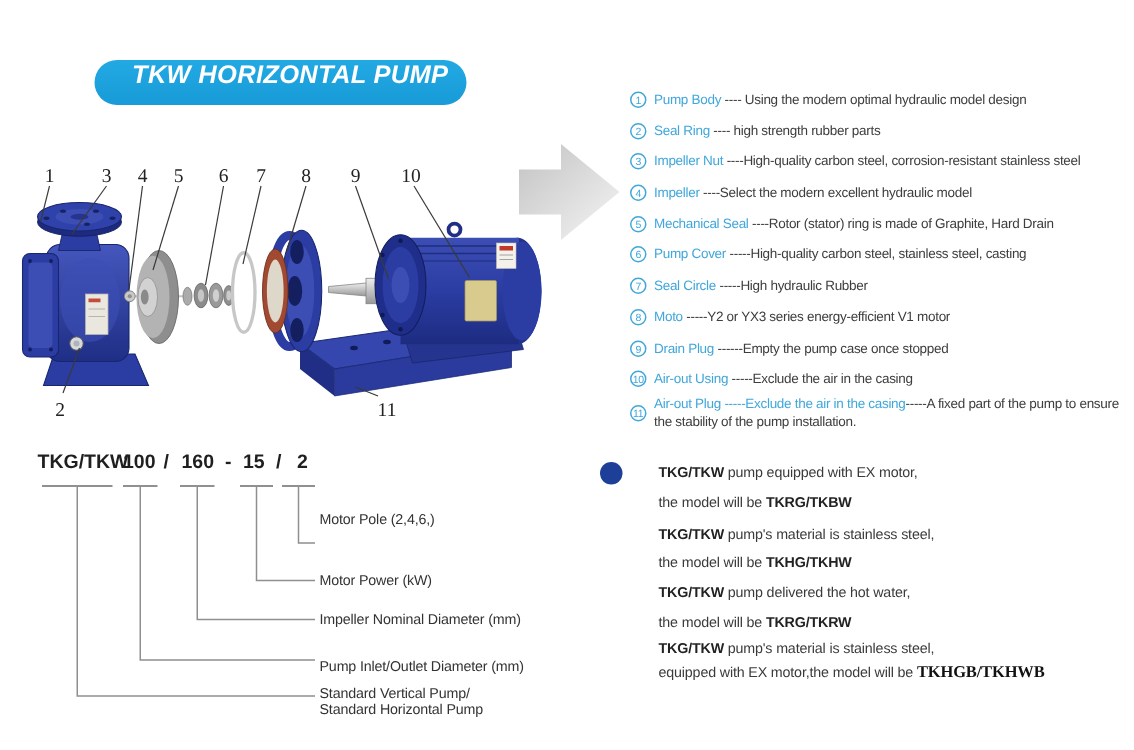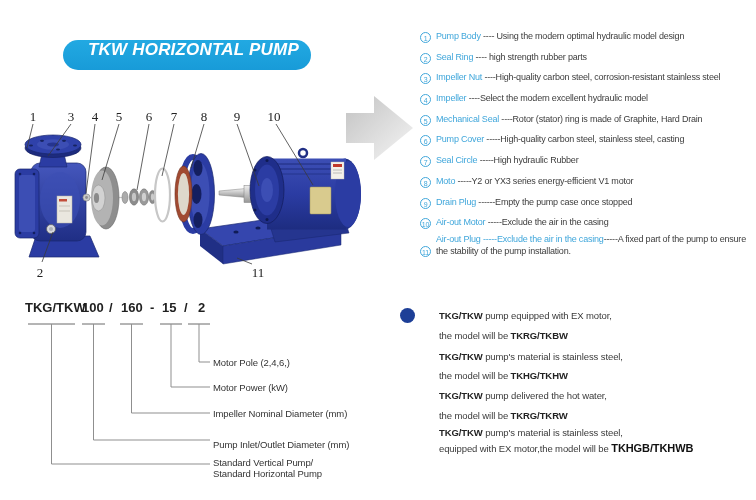--- a/index.html
+++ b/index.html
@@ -18,41 +18,41 @@
     padding-left:25px;box-sizing:border-box;font-style:italic;
   }
   .banner span{
     color:#ffffff;font-size:17px;font-weight:bold;letter-spacing:.2px;
   }
   
   svg.overlay{position:absolute;left:0;top:0;pointer-events:none;}
   
   .plist{position:absolute;left:420px;top:0;width:334px;}
   .prow{
-    position:absolute;left:0;display:flex;align-items:flex-end;width:334px;
-    font-size:9px;letter-spacing:-0.2px;line-height:11.5px;color:#3d3d3d;
+    position:absolute;left:0;display:flex;align-items:center;width:334px;
+    font-size:9px;letter-spacing:-0.2px;line-height:11.5px;color:#3d3d3d;margin-top:30px;
   }
   .pnum{
     flex:none;width:11px;height:11px;border:1px solid #41a7db;border-radius:50%;
     color:#41a7db;font-size:7px;line-height:11px;text-align:center;
     margin-right:5px;box-sizing:border-box;font-weight:400;
   }
   .pname{color:#41a7db;}
   .ptext{flex:1;}
   
   .seg{position:absolute;top:301px;font-size:13px;font-weight:bold;color:#1f1f1f;line-height:14px;}
   .mlabel{position:absolute;font-size:9.5px;color:#333;line-height:11px;letter-spacing:-0.1px;}
   
   .bullet{
     position:absolute;left:400px;top:308px;width:15px;height:15px;border-radius:50%;
     background:#1d3f97;
   }
   .vline{position:absolute;left:425px;font-size:9.5px;color:#3a3a3a;letter-spacing:-0.1px;white-space:nowrap;margin-left:14px;}
   .vb{font-weight:bold;color:#222;}
-  .vbig{font-weight:bold;font-size:11px;color:#111;}
+  .vbig{font-weight:bold;font-size:11px;color:#111;font-family:Liberation Serif, serif;}
 </style>
 </head>
 <body>
 
 <div class="banner">
   <span>TKW HORIZONTAL PUMP</span>
 </div>
 
 <svg class="overlay" width="756" height="500" viewBox="0 0 756 500">
   <defs>
@@ -244,39 +244,39 @@
   <div class="prow" style="top:176px">
       <span class="pnum">8</span>
       <span class="ptext"><span class="pname">Moto</span><span> -----Y2 or YX3 series energy-efficient V1 motor</span></span>
     </div>
   <div class="prow" style="top:197px">
       <span class="pnum">9</span>
       <span class="ptext"><span class="pname">Drain Plug</span><span> ------Empty the pump case once stopped</span></span>
     </div>
   <div class="prow" style="top:217px">
       <span class="pnum">10</span>
-      <span class="ptext"><span class="pname">Air-out Motor</span><span> -----Exclude the air in the casing</span></span>
+      <span class="ptext"><span class="pname">Air-out Using</span><span> -----Exclude the air in the casing</span></span>
     </div>
   <div class="prow" style="top: 234px;">
       <span class="pnum">11</span>
       <span class="ptext"><span class="pname">Air-out Plug -----Exclude the air in the casing</span><span>-----A fixed part of the pump to ensure the stability of the pump installation.</span></span>
     </div>
 </div>
 
 <div>
   <span class="seg" style="left:25px">TKG/TKW</span>
   <span class="seg" style="left:82px">100</span>
   <span class="seg" style="left:109px">/</span>
   <span class="seg" style="left:121px">160</span>
   <span class="seg" style="left:150px">-</span>
   <span class="seg" style="left:162px">15</span>
   <span class="seg" style="left:184px">/</span>
   <span class="seg" style="left:198px">2</span>
 
-  <div class="mlabel" style="left:213px;top:357px">Motor Pole (2,4,6,)</div>
+  <div class="mlabel" style="left:213px;top:341px">Motor Pole (2,4,6,)</div>
   <div class="mlabel" style="left:213px;top:382px">Motor Power  (kW)</div>
   <div class="mlabel" style="left:213px;top:408px">Impeller Nominal Diameter (mm)</div>
   <div class="mlabel" style="left:213px;top:439px">Pump Inlet/Outlet Diameter (mm)</div>
   <div class="mlabel" style="left:213px;top:457px">Standard Vertical Pump/</div>
   <div class="mlabel" style="left:213px;top:468px">Standard Horizontal Pump</div>
 </div>
 
 <div>
   <div class="bullet"></div>
 

